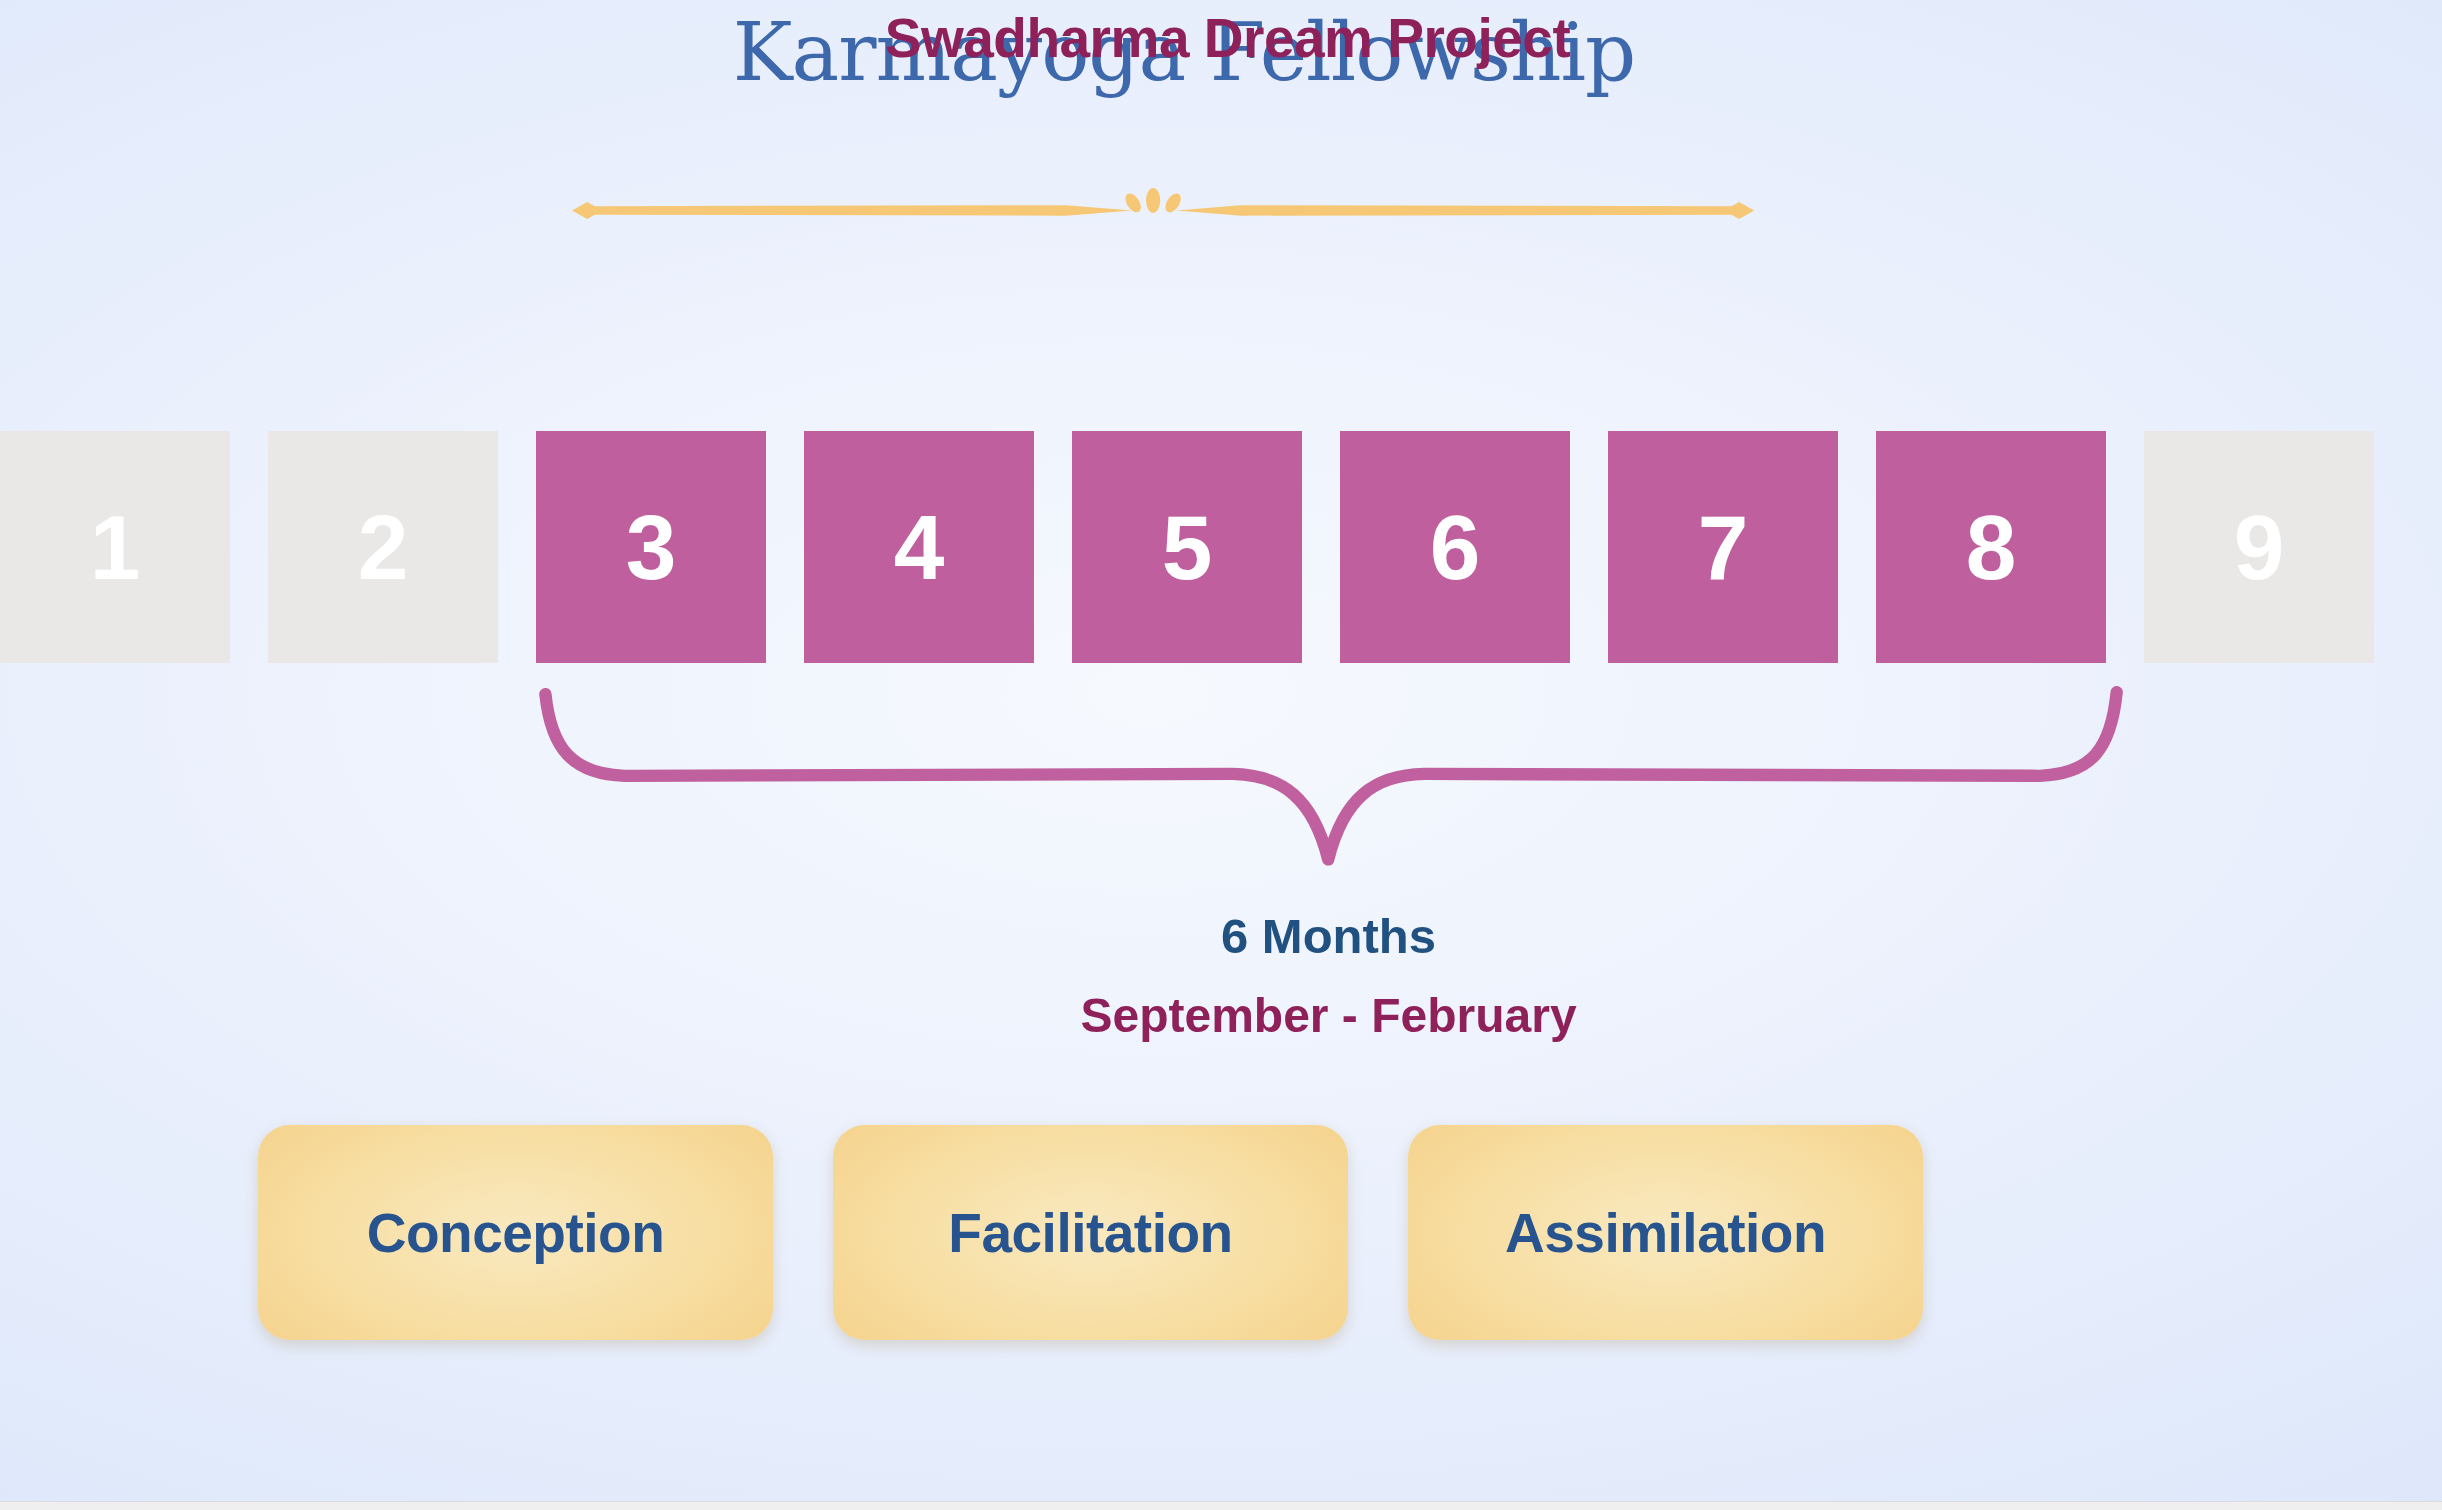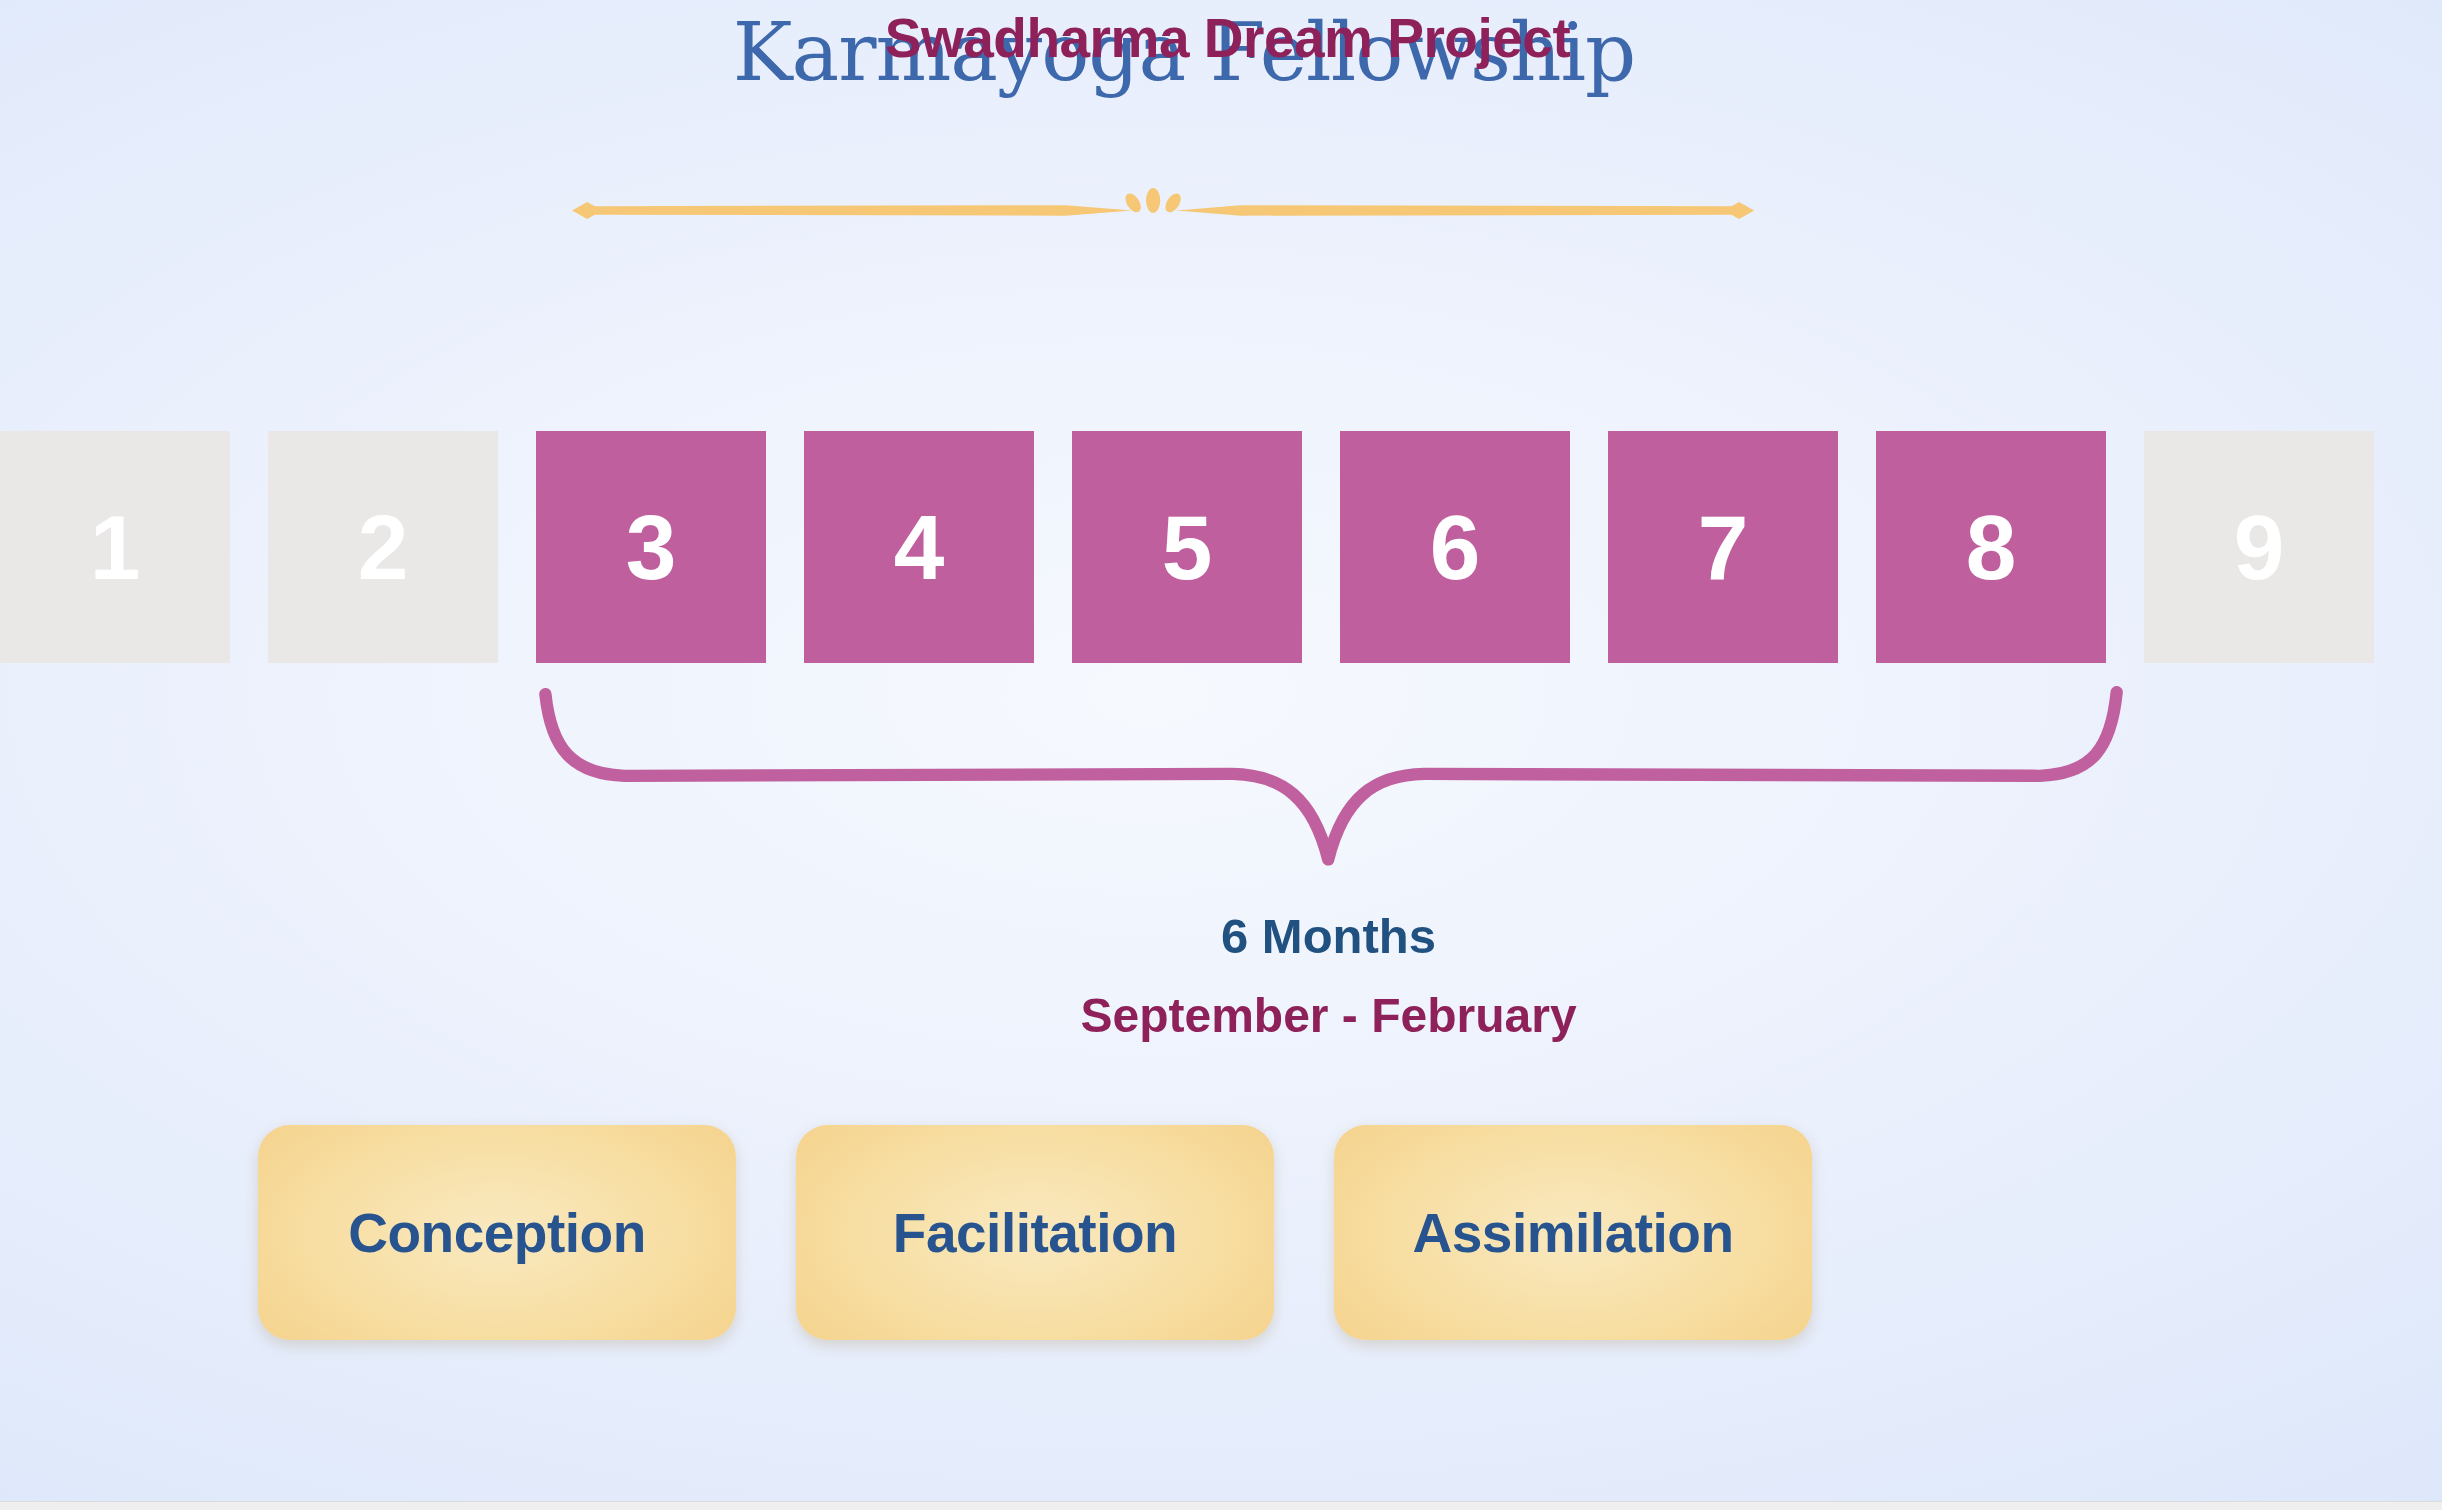--- a/index.html
+++ b/index.html
@@ -42,21 +42,21 @@
     left:0; top:898px; width:2657px; height:76px; line-height:76px;
     text-align:center; font-size:49px; font-weight:bold; color:#215180;
   }
   .months{
     left:0; top:978px; width:2657px; height:76px; line-height:76px;
     text-align:center; font-size:48px; font-weight:bold; color:#8e2159;
   }
   
   .phases-row{left:258px; top:1125px; display:flex; gap:60px;}
   .phase{
-    width:478px; height:215px; flex:0 0 auto; border-radius:32px;
+    width:515px; height:215px; flex:0 0 auto; border-radius:32px;
     background:radial-gradient(ellipse 90% 110% at 50% 50%, #f9e9c0 0%, #f7ddA0 45%, #f3c87a 100%);
     display:flex; align-items:center; justify-content:center;
     box-shadow:0 5.7px 13.3px rgba(150,120,60,0.22);
   }
   .phase-label{font-size:55px; font-weight:bold; color:#27548f; letter-spacing:-0.5px;}
   
   .bottom-strip{
     left:0; bottom:0; width:100%; height:8.6px;
     background:#efefef; border-top:1.9px solid #dcdcdc; box-sizing:border-box;
   }

